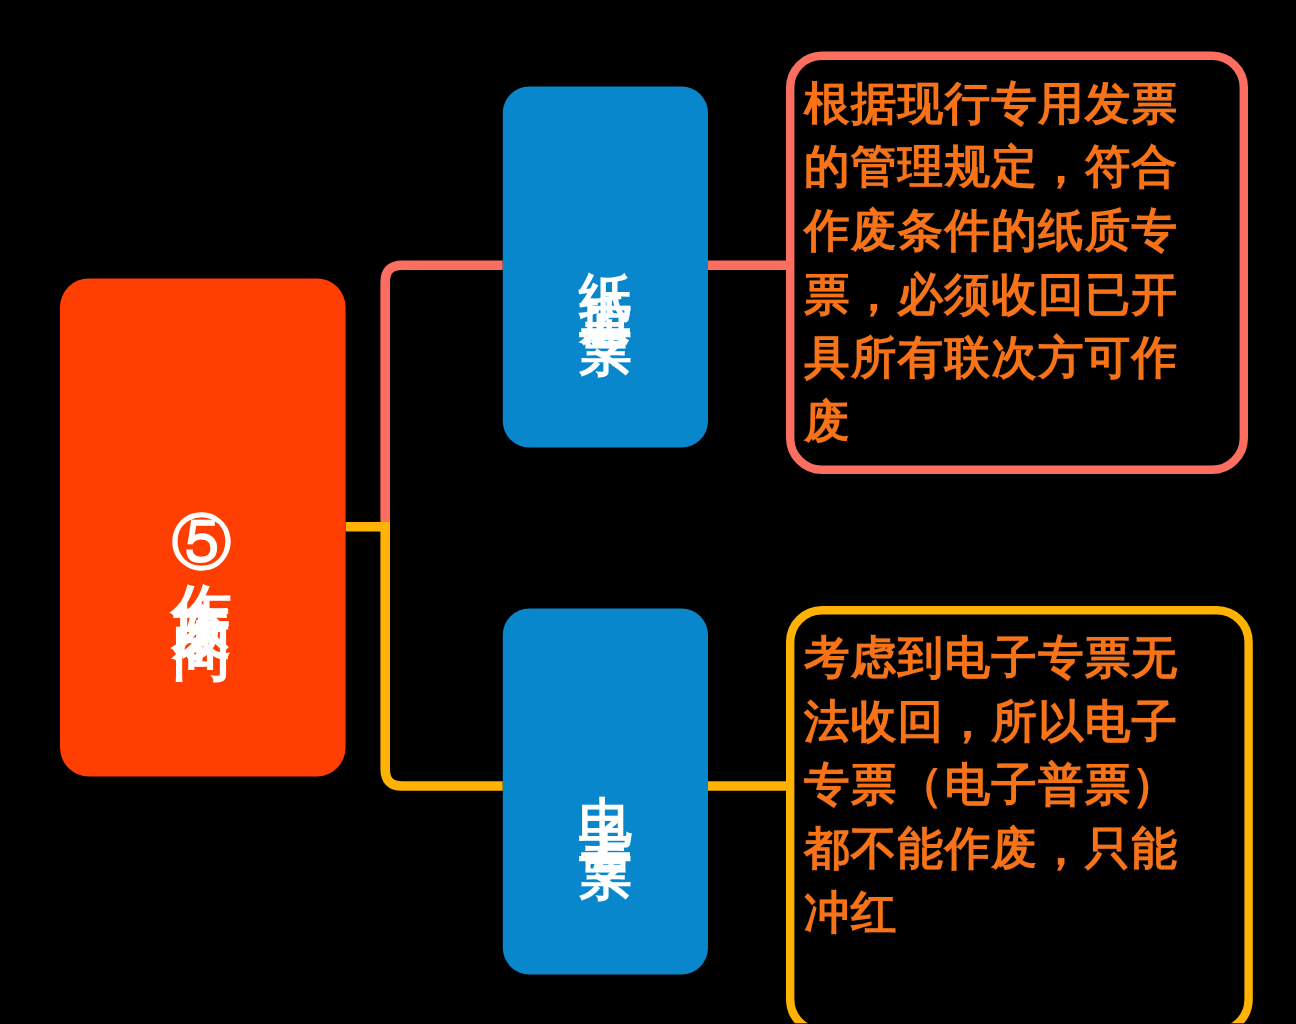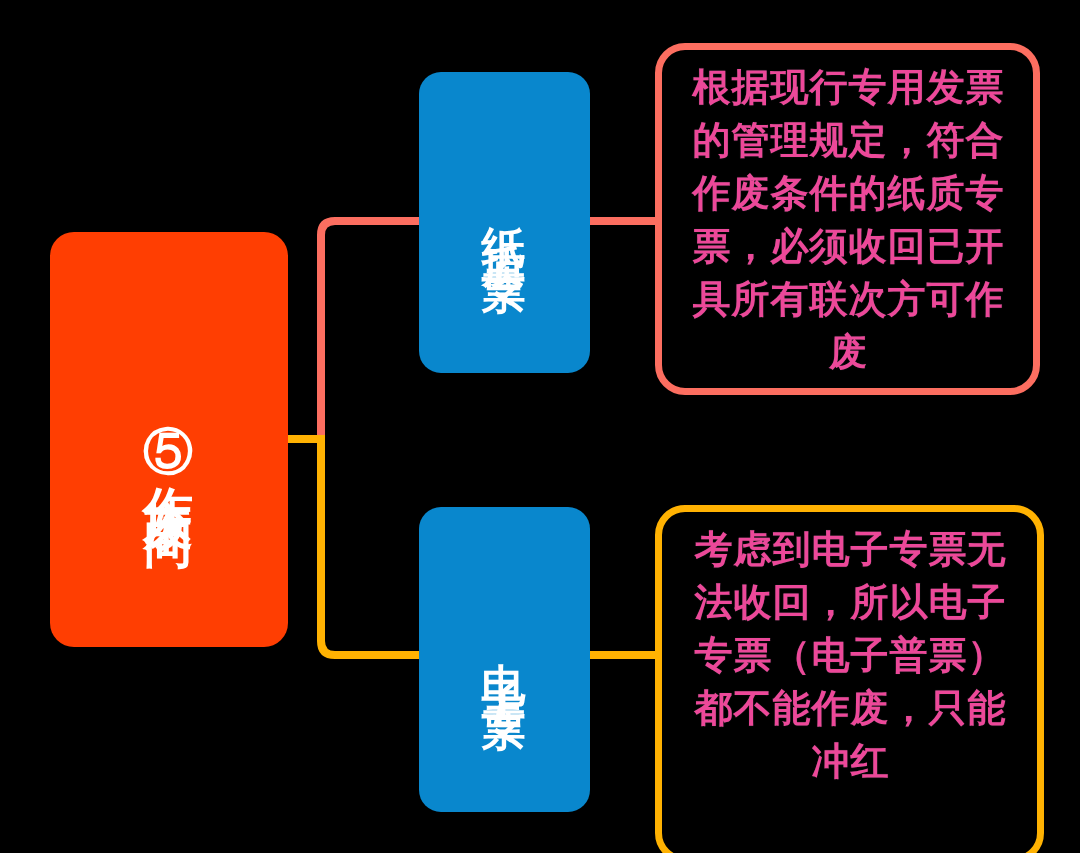--- a/index.html
+++ b/index.html
@@ -44,24 +44,23 @@
   }
   #paper-note { left:655px; top:43px;  width:385px; height:352px; border:7px solid #fc6e60; border-radius:30px; }
   #elec-note  { left:655px; top:505px; width:389px; height:358px; border:7px solid #ffb202; border-radius:30px; }
 
   .note-text {
     margin:11px 6px 10px 8px;
     font-size:38px;
     line-height:53px;
     font-weight:900;
     letter-spacing:1px;
-    color:#ec4899;
+    color:#f97316;
     text-shadow:0 0 1px #3b3b40;
     white-space:pre-line;
-    text-align:center;
   }
 </style>
 </head>
 <body>
 
 <div id="canvas">
 
   <svg id="connectors" viewBox="0 0 1080 853" xmlns="http://www.w3.org/2000/svg">
     <path class="edge edge-paper" d="M321,443 L321,235 Q321,221 335,221 L419,221"></path>
     <path class="edge edge-paper" d="M590,221 L660,221"></path>

